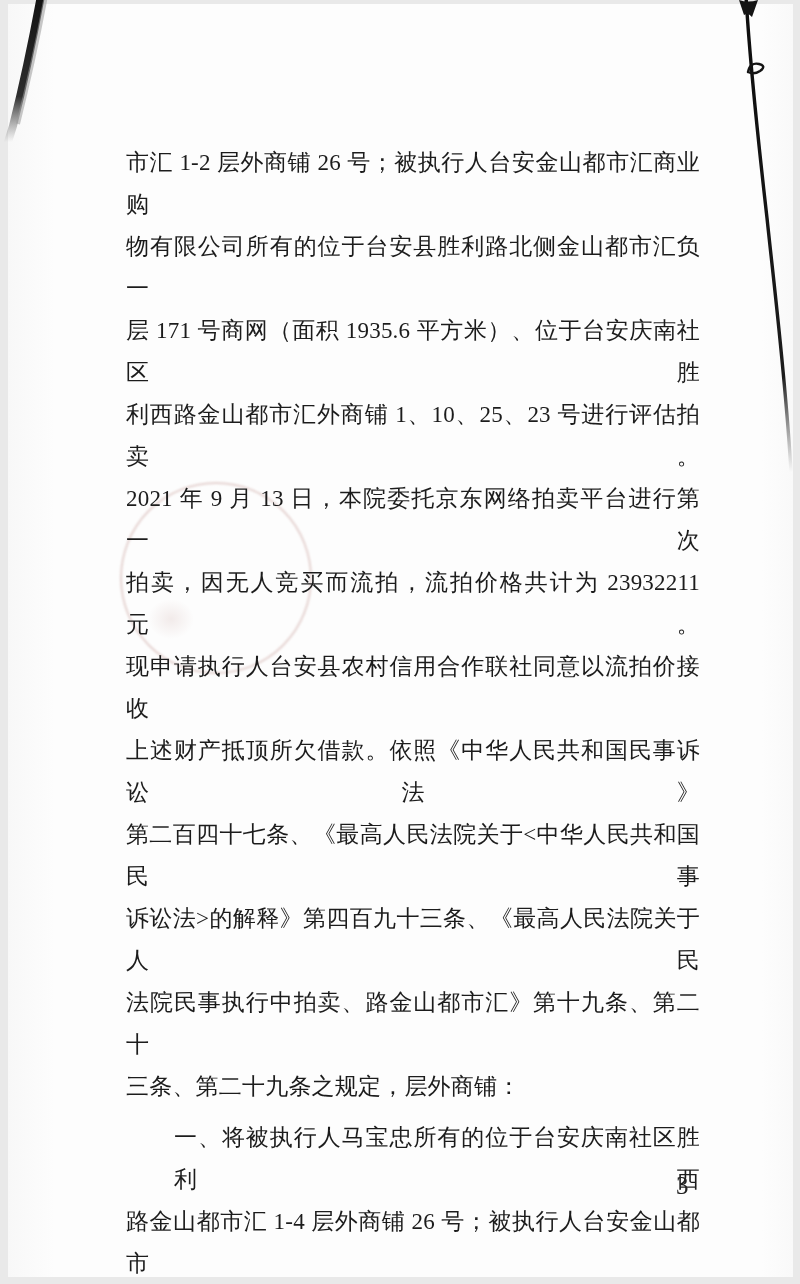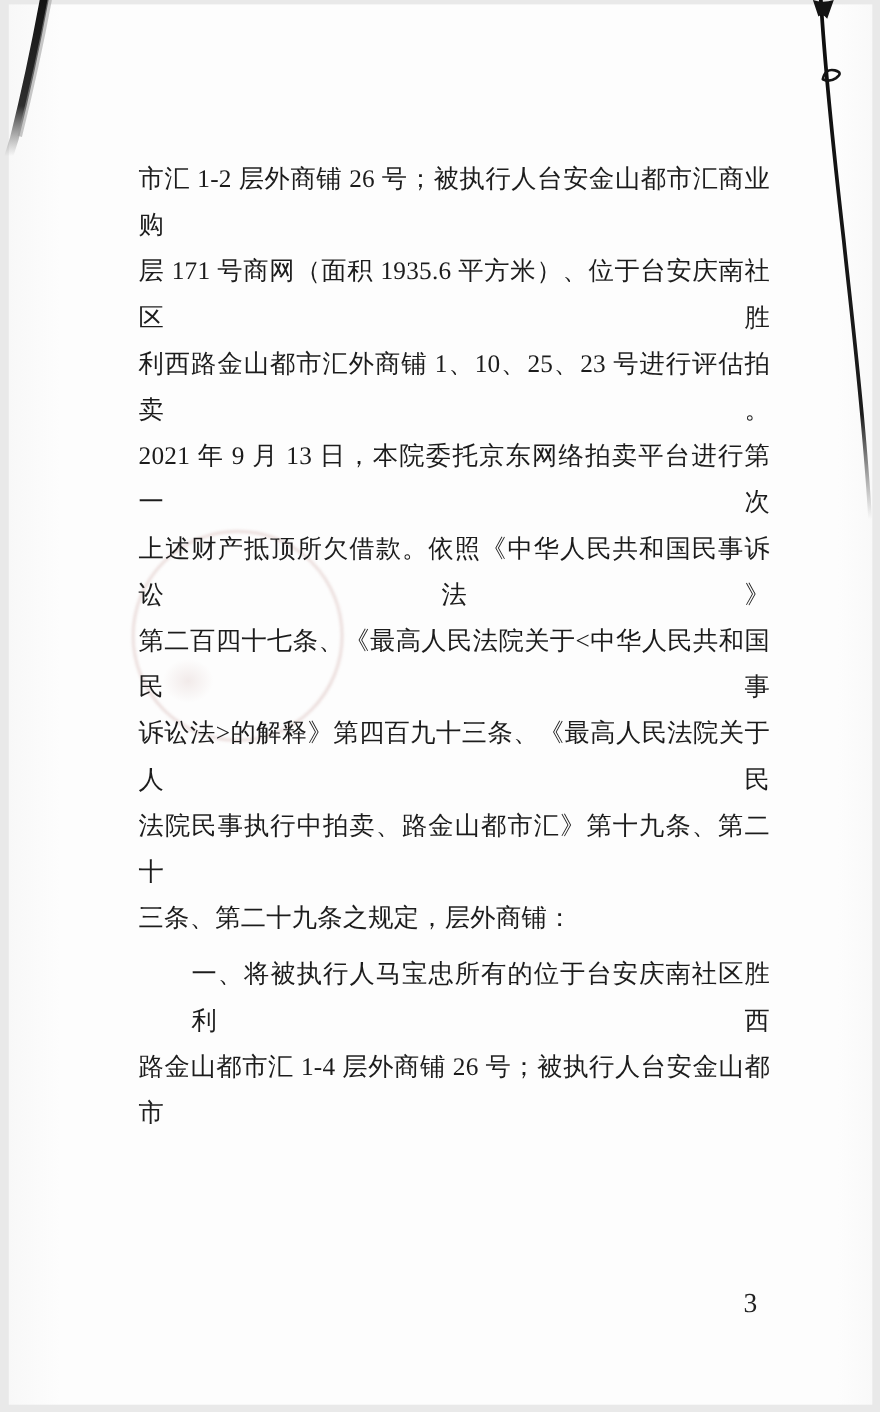--- a/index.html
+++ b/index.html
@@ -71,23 +71,26 @@
 </head>
 <body>
 
 <div class="page">
 
   <div class="stamp-circle"></div>
   <div class="stamp-blotch"></div>
 
   <div class="text-block">
     <div class="line">市汇 1-2 层外商铺 26 号；被执行人台安金山都市汇商业购</div>
+    <div class="line">物有限公司所有的位于台安县胜利路北侧金山都市汇负一</div>
     <div class="line">层 171 号商网（面积 1935.6 平方米）、位于台安庆南社区胜</div>
     <div class="line">利西路金山都市汇外商铺 1、10、25、23 号进行评估拍卖。</div>
     <div class="line">2021 年 9 月 13 日，本院委托京东网络拍卖平台进行第一次</div>
+    <div class="line">拍卖，因无人竞买而流拍，流拍价格共计为 23932211 元。</div>
+    <div class="line">现申请执行人台安县农村信用合作联社同意以流拍价接收</div>
     <div class="line">上述财产抵顶所欠借款。依照《中华人民共和国民事诉讼法》</div>
     <div class="line">第二百四十七条、《最高人民法院关于&lt;中华人民共和国民事</div>
     <div class="line">诉讼法&gt;的解释》第四百九十三条、《最高人民法院关于人民</div>
     <div class="line">法院民事执行中拍卖、路金山都市汇》第十九条、第二十</div>
     <div class="line short">三条、第二十九条之规定，层外商铺：</div>
     <div class="line indent para-gap">一、将被执行人马宝忠所有的位于台安庆南社区胜利西</div>
     <div class="line">路金山都市汇 1-4 层外商铺 26 号；被执行人台安金山都市</div>
 
   </div>
 

